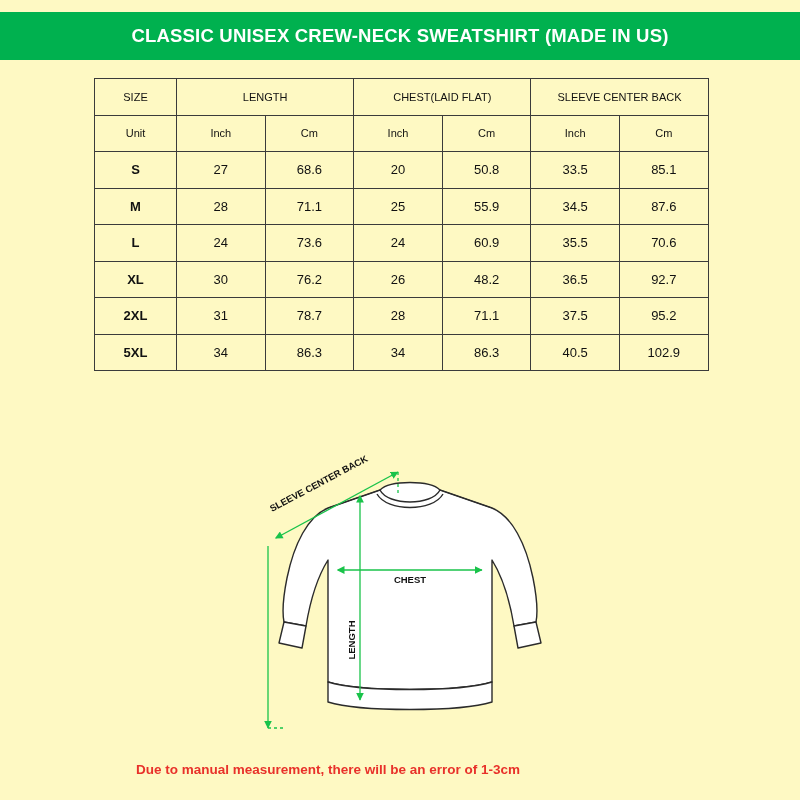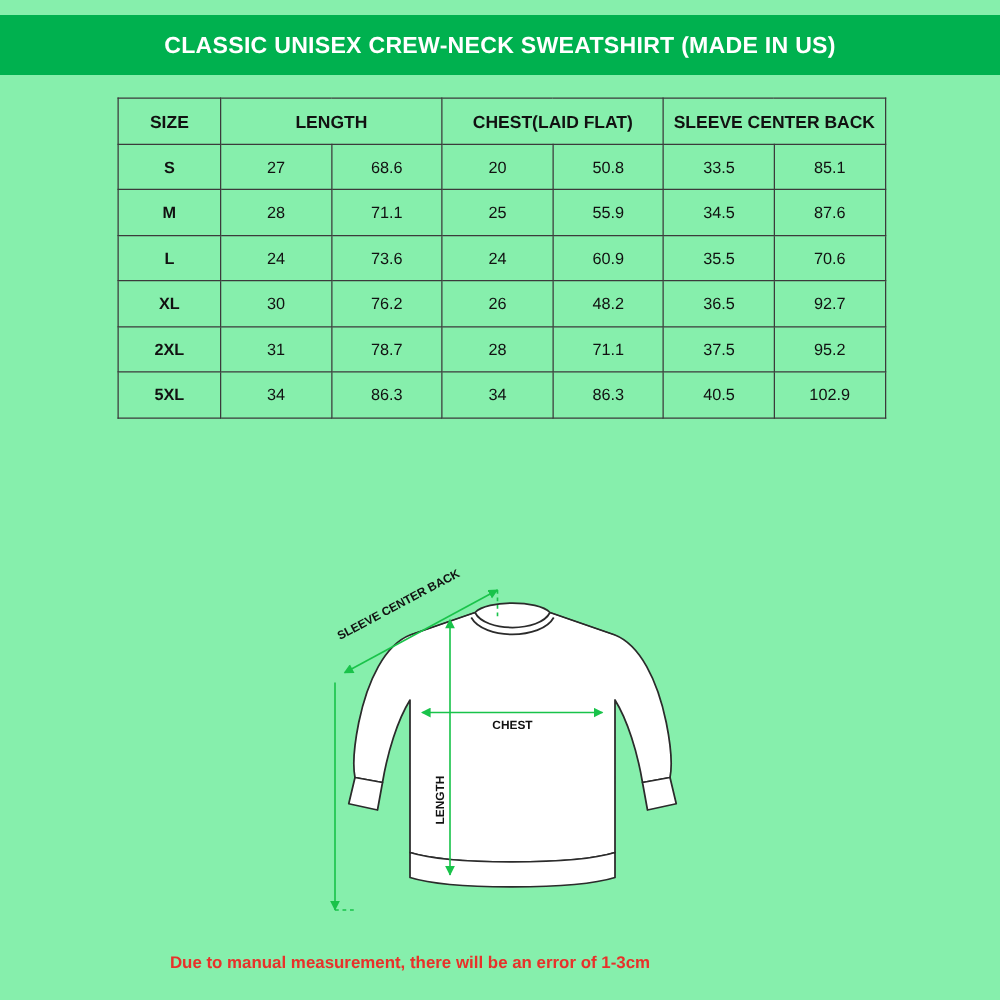--- a/index.html
+++ b/index.html
@@ -8,21 +8,21 @@
     padding: 0;
     width: 800px;
     height: 800px;
     background: #ffffff;
     font-family: "Liberation Sans", sans-serif;
   }
   #page {
     position: relative;
     width: 800px;
     height: 800px;
-    background: #86efac;
+    background: #fef9c3;
     overflow: hidden;
   }
 
   
   .banner {
     position: absolute;
     left: 0;
     top: 12px;
     width: 800px;
     height: 48px;
@@ -56,22 +56,22 @@
   table.size-table td {
     border: 1px solid #3b3b3b;
     text-align: center;
     vertical-align: middle;
     font-size: 13px;
     color: #111111;
     height: 36.5px;
     padding: 0 2px;
   }
   table.size-table th {
-    font-weight: bold;
-    font-size: 14px;
+    font-weight: normal;
+    font-size: 11px;
     margin-top: 40px;
   }
   table.size-table td.size-cell {
     font-weight: bold;
     font-size: 13px;
   }
   col.c-size { width: 82px; }
   col.c-val  { width: 88.6px; }
 
   
@@ -115,20 +115,29 @@
           <col class="c-val">
           <col class="c-val">
           <col class="c-val">
       </colgroup>
       <thead>
         <tr>
           <th>SIZE</th>
           <th colspan="2">LENGTH</th>
           <th colspan="2">CHEST(LAID FLAT)</th>
           <th colspan="2">SLEEVE CENTER BACK</th>
+        </tr>
+        <tr>
+          <th>Unit</th>
+          <th>Inch</th>
+          <th>Cm</th>
+          <th>Inch</th>
+          <th>Cm</th>
+          <th>Inch</th>
+          <th>Cm</th>
         </tr>
       </thead>
       <tbody>
         <tr>
           <td class="size-cell">S</td>
           <td>27</td>
           <td>68.6</td>
           <td>20</td>
           <td>50.8</td>
           <td>33.5</td>

